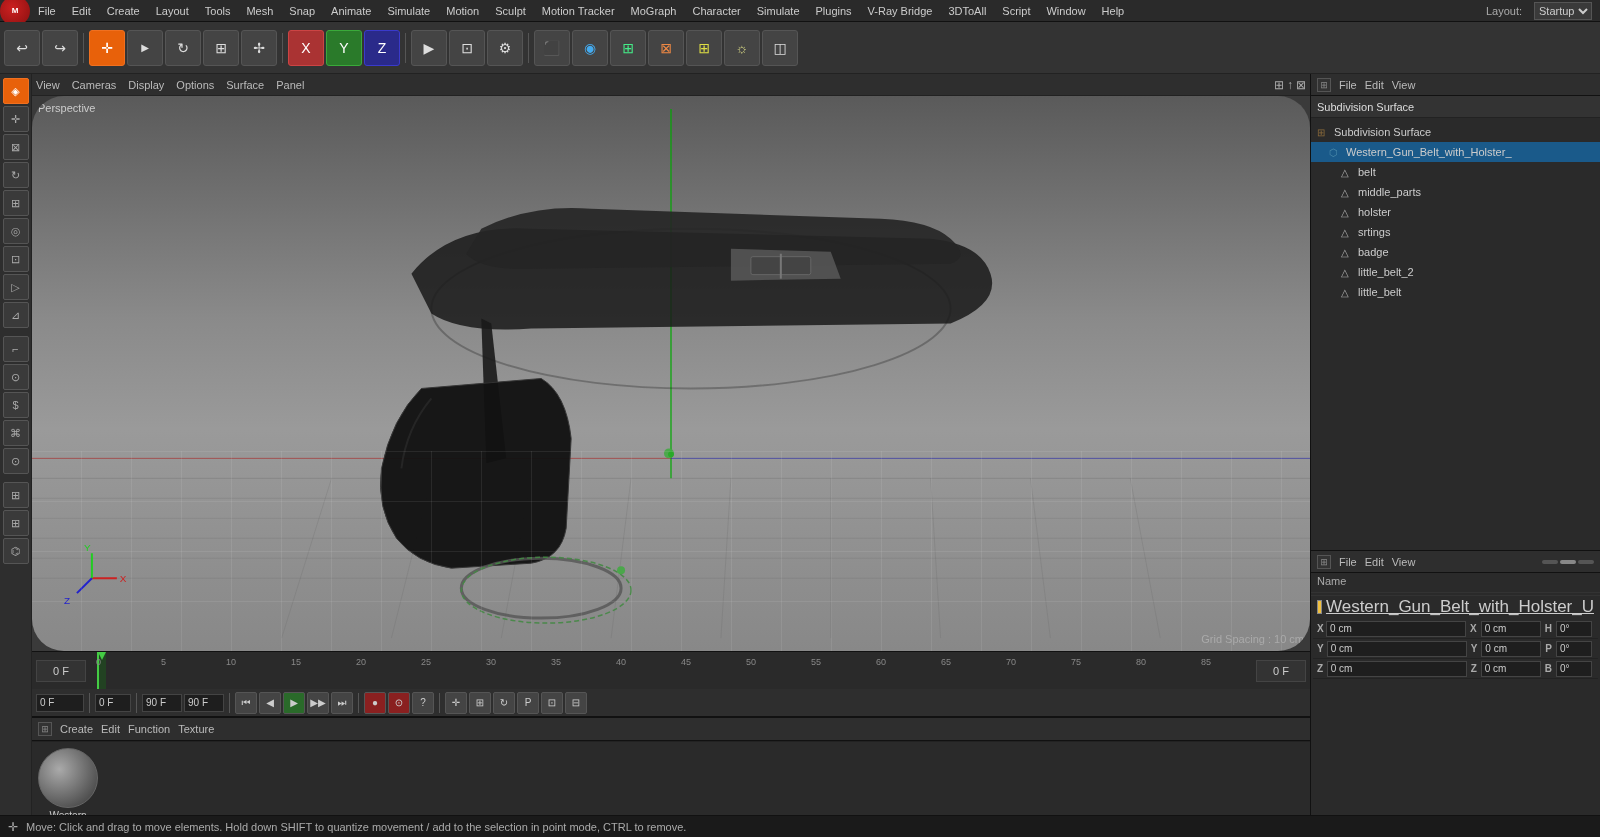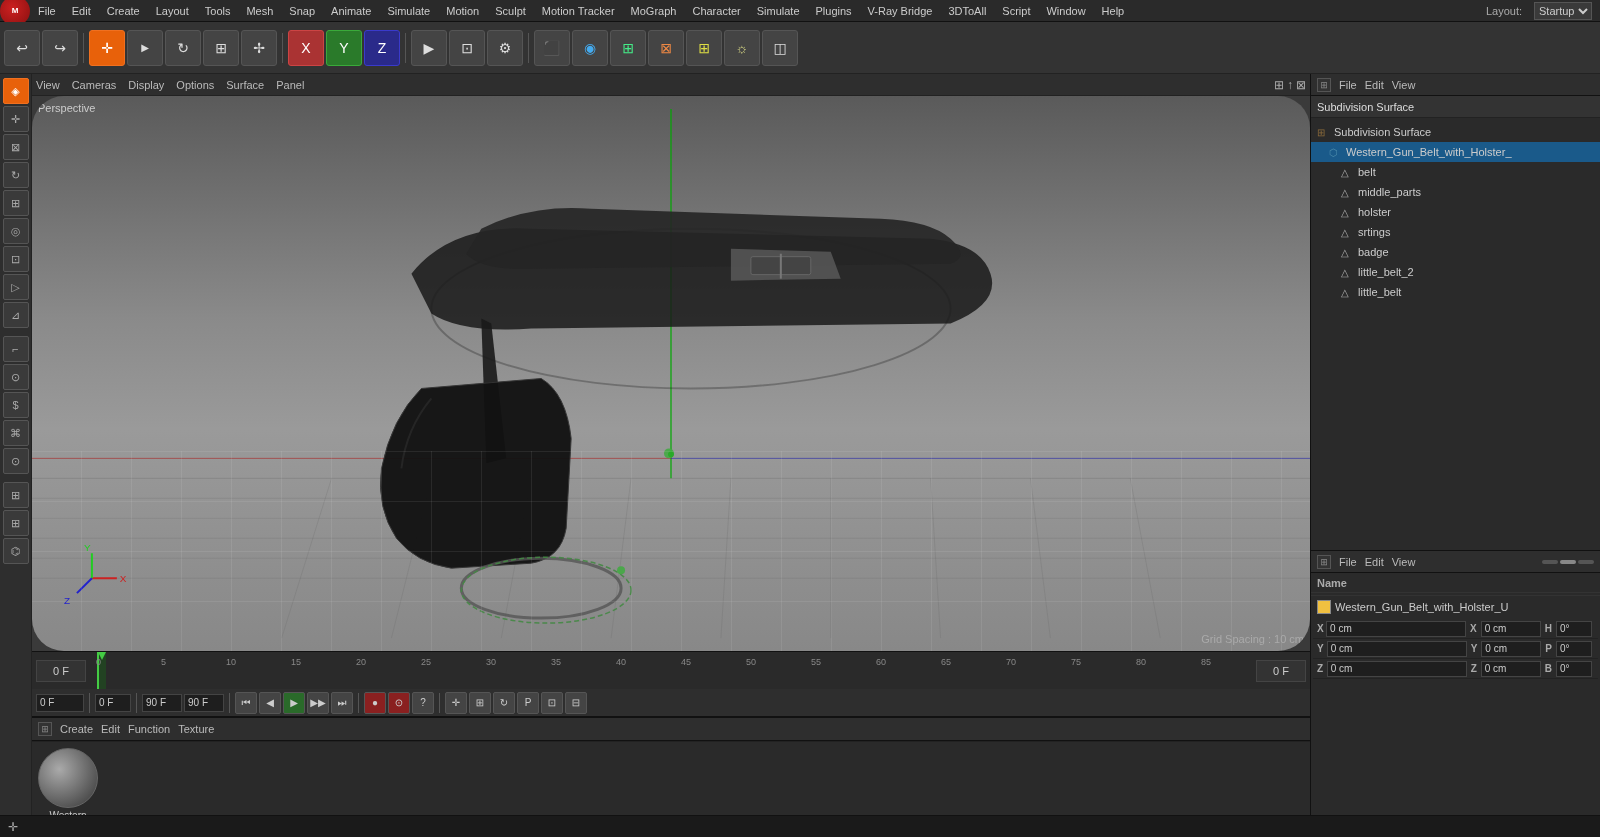--- a/index.html
+++ b/index.html
@@ -95,21 +95,21 @@
       height: 280px; background: #2a2a2a; display: flex; flex-direction: column;
     }
     #right-bottom-header {
       height: 22px; background: #2e2e2e; display: flex; align-items: center;
       padding: 0 6px; gap: 8px; border-bottom: 1px solid #111;
     }
     #right-bottom-header span { color: #bbb; font-size: 11px; cursor: pointer; }
 
     #attributes-header {
       height: 20px; padding: 2px 6px; color: #ccc; font-size: 11px;
-      border-bottom: 1px solid #333; display: flex; align-items: center; font-weight: bold;
+      border-bottom: 1px solid #333; display: flex; 
     }
 
     .attr-row {
       display: flex; align-items: center; height: 20px; border-bottom: 1px solid #222;
       padding: 0 4px;
     }
     .attr-label { width: 20px; color: #aaa; font-size: 10px; font-weight: bold; }
     .attr-field {
       flex: 1; background: #1e1e1e; border: 1px solid #444; color: #ccc;
       font-size: 10px; padding: 1px 3px; height: 16px; margin: 0 2px;
@@ -132,21 +132,21 @@
     #apply-btn {
       background: #4a4a4a; border: 1px solid #666; color: #ccc;
       padding: 2px 8px; font-size: 11px; cursor: pointer; height: 20px;
     }
 
     #mat-row {
       display: flex; align-items: center; height: 22px; padding: 0 6px;
       border-top: 1px solid #333; margin-top: 2px;
     }
     .mat-swatch { width: 14px; height: 14px; background: #f0c040; border: 1px solid #888; margin-right: 4px; }
-    .mat-name { color: #ccc; font-size: 11px; }
+    .mat-name { color: #ccc; font-size: 17px; text-decoration: underline; }
 
     
     #anim-toolbar {
       height: 28px; background: #2e2e2e; display: flex; align-items: center;
       padding: 0 4px; gap: 2px; border-bottom: 1px solid #111;
     }
     .anim-field {
       background: #1e1e1e; border: 1px solid #444; color: #ccc;
       font-size: 10px; padding: 1px 3px; height: 18px; width: 48px;
     }
@@ -623,15 +623,16 @@
       <div style="width:100%; height:6px; background:#333;">
         <div style="width:60px; height:6px; background:#666; border-radius:3px; margin-left:20px;"></div>
       </div>
 
     </div>
 
   </div>
 
   <div id="statusbar">
     <span style="font-size:12px; margin-right:4px;">✛</span>
+    <span>Move: Click and drag to move elements. Hold down SHIFT to quantize movement / add to the selection in point mode, CTRL to remove.</span>
   </div>
 
 </div>
 
 </body></html>

